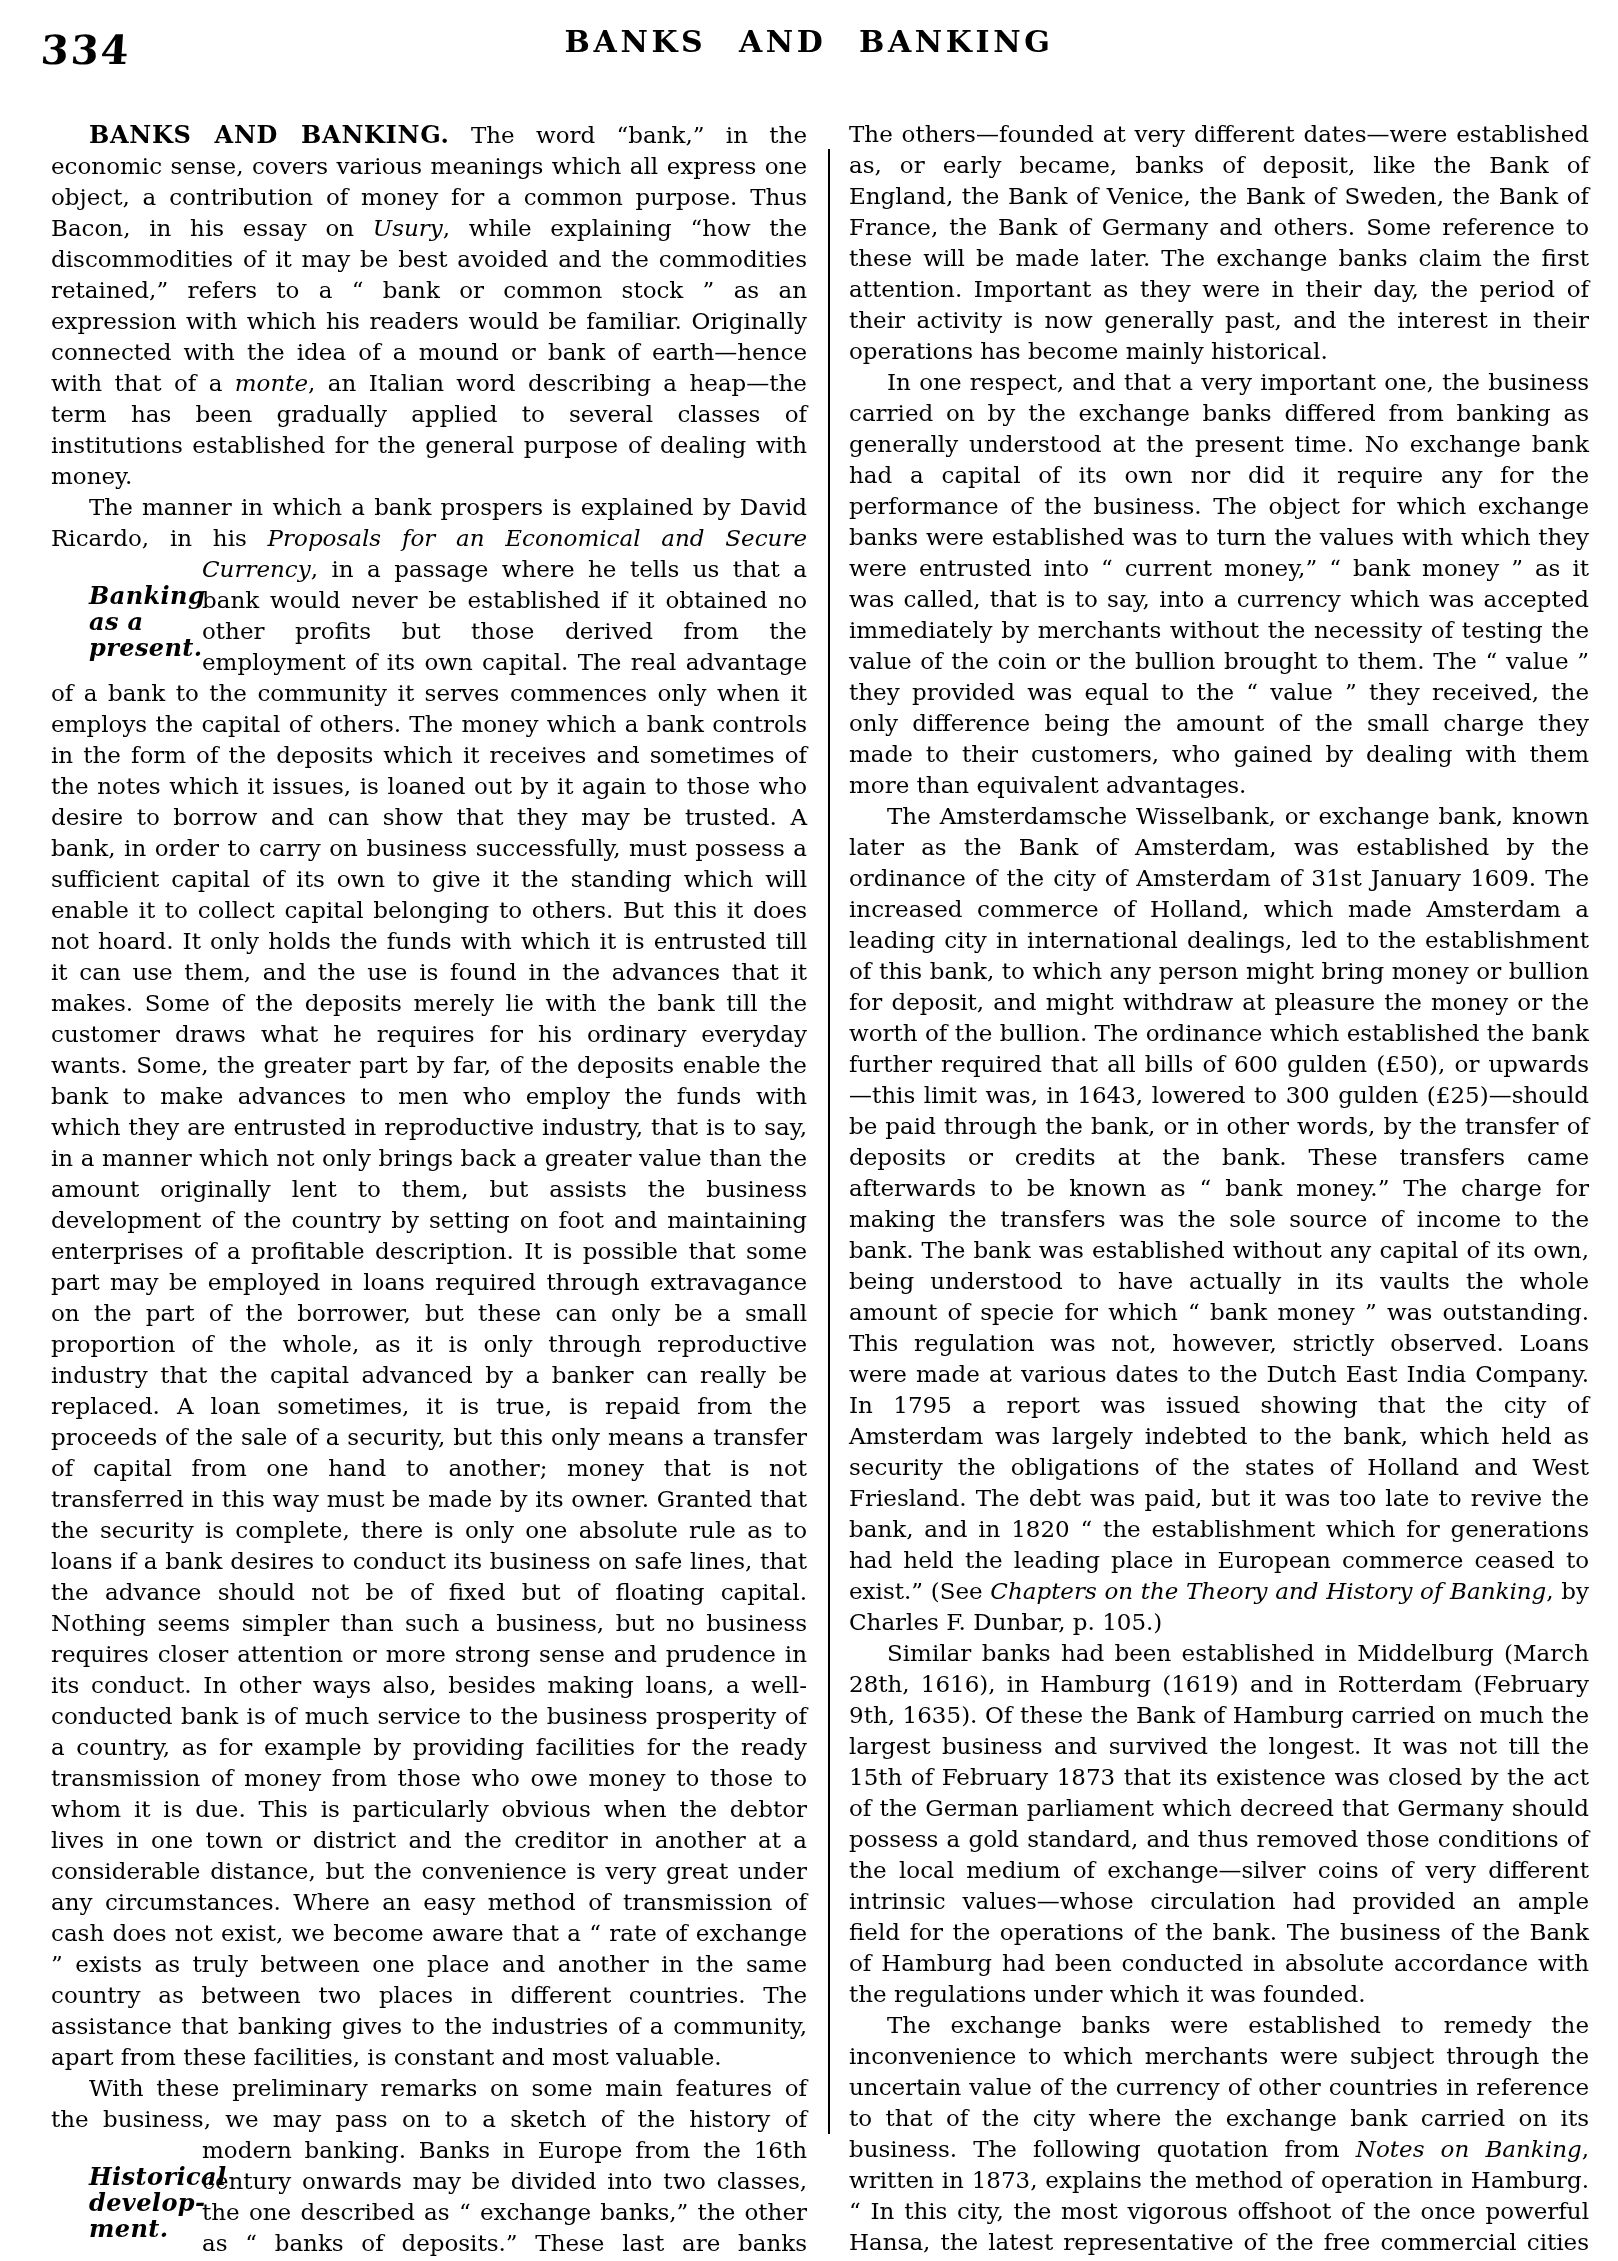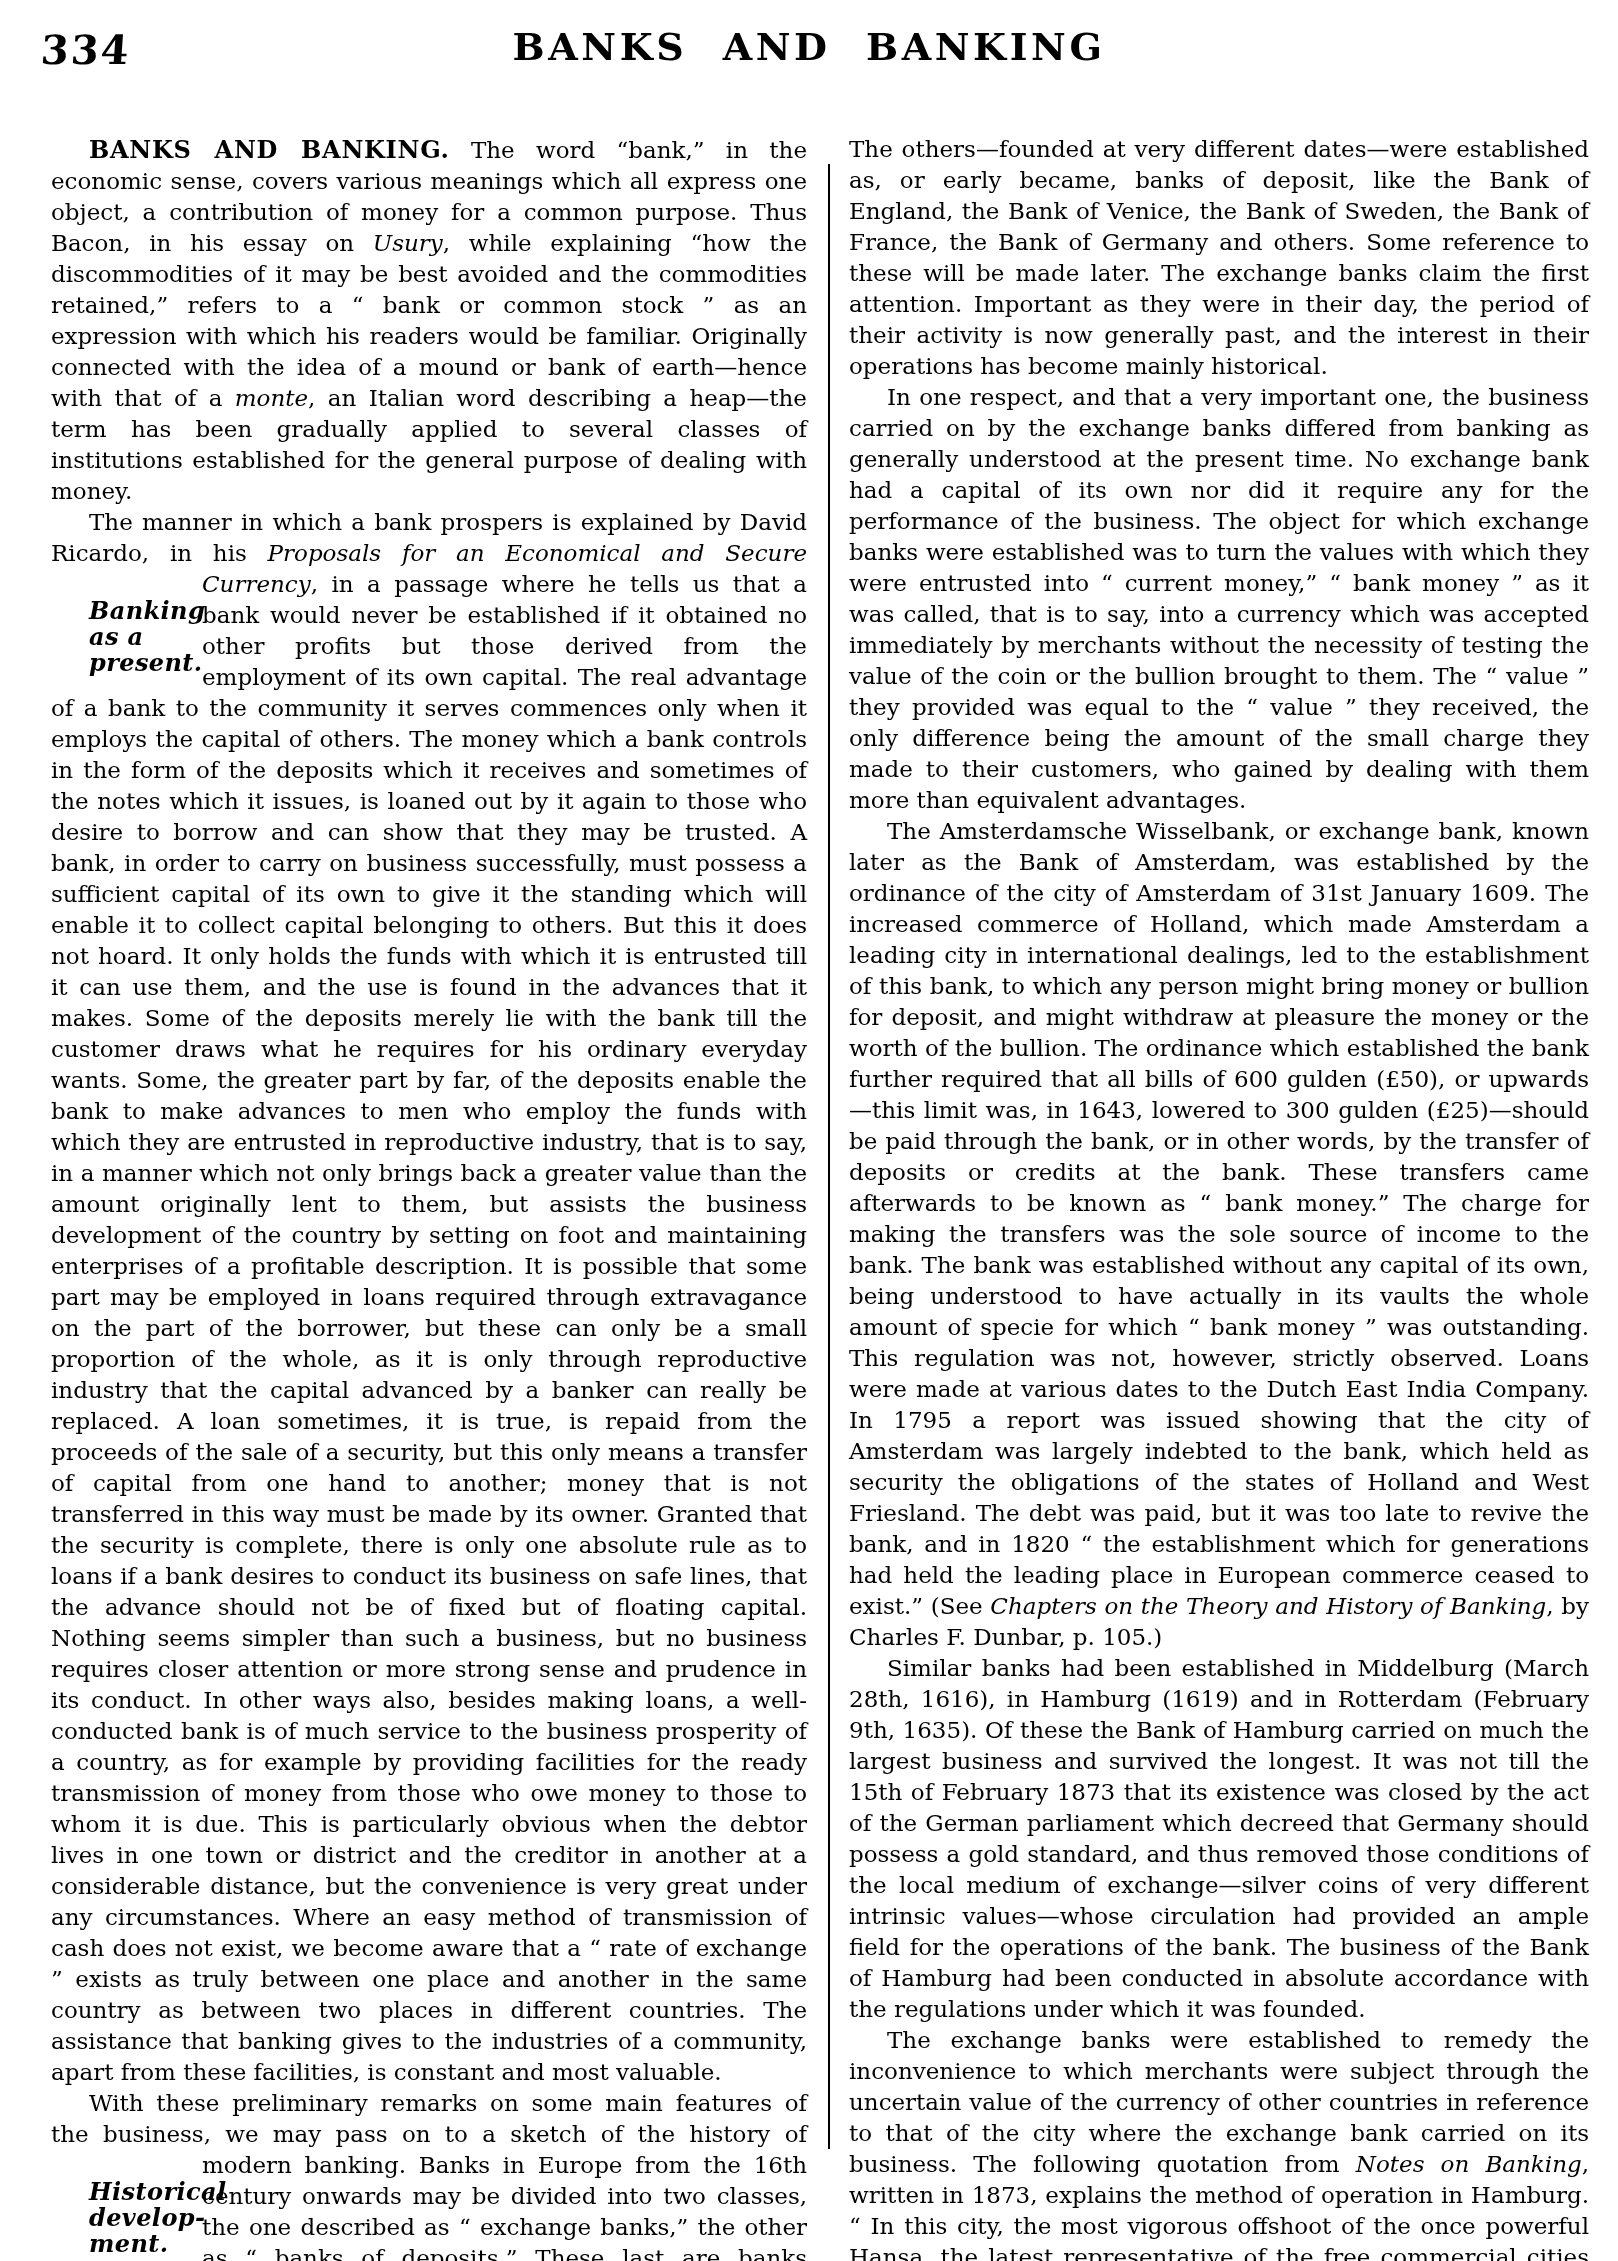--- a/index.html
+++ b/index.html
@@ -24,30 +24,30 @@
     font-weight: bold;
     letter-spacing: 2.1px;
     transform: skewX(-4deg);
   }
   .page-title {
     position: absolute;
     left: 0;
     right: 0;
     top: 24px;
     text-align: center;
-    font-size: 38px;
+    font-size: 30px;
     font-weight: bold;
     letter-spacing: 3.6px;
     word-spacing: 18.5px;
     white-space: nowrap;
   }
   .columns {
     position: absolute;
     left: 51px;
-    top: 134px;
+    top: 119px;
     width: 1537px;
     height: 2124px;
   }
   .column {
     position: absolute;
     top: 0;
   }
   .col-left  { left: 0;      width: 756px; }
   .col-right { left: 798px; width: 740px; }
   .divider {

